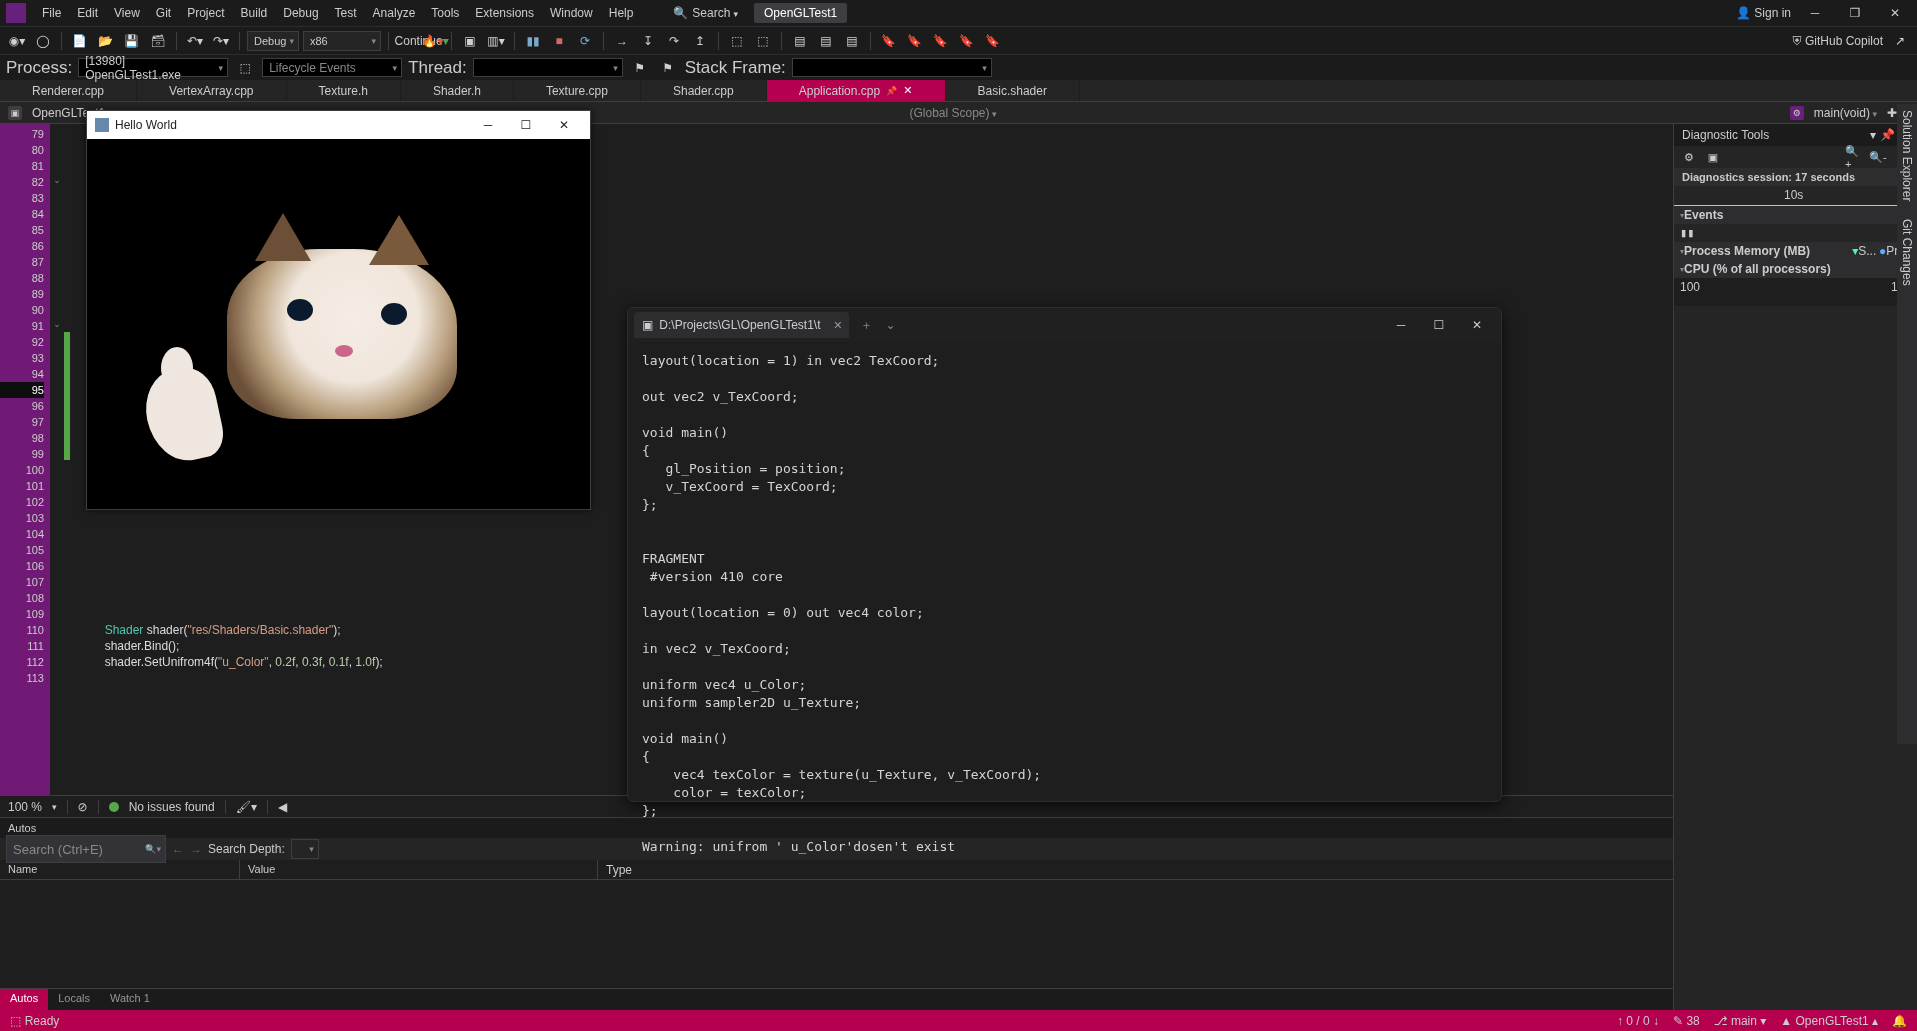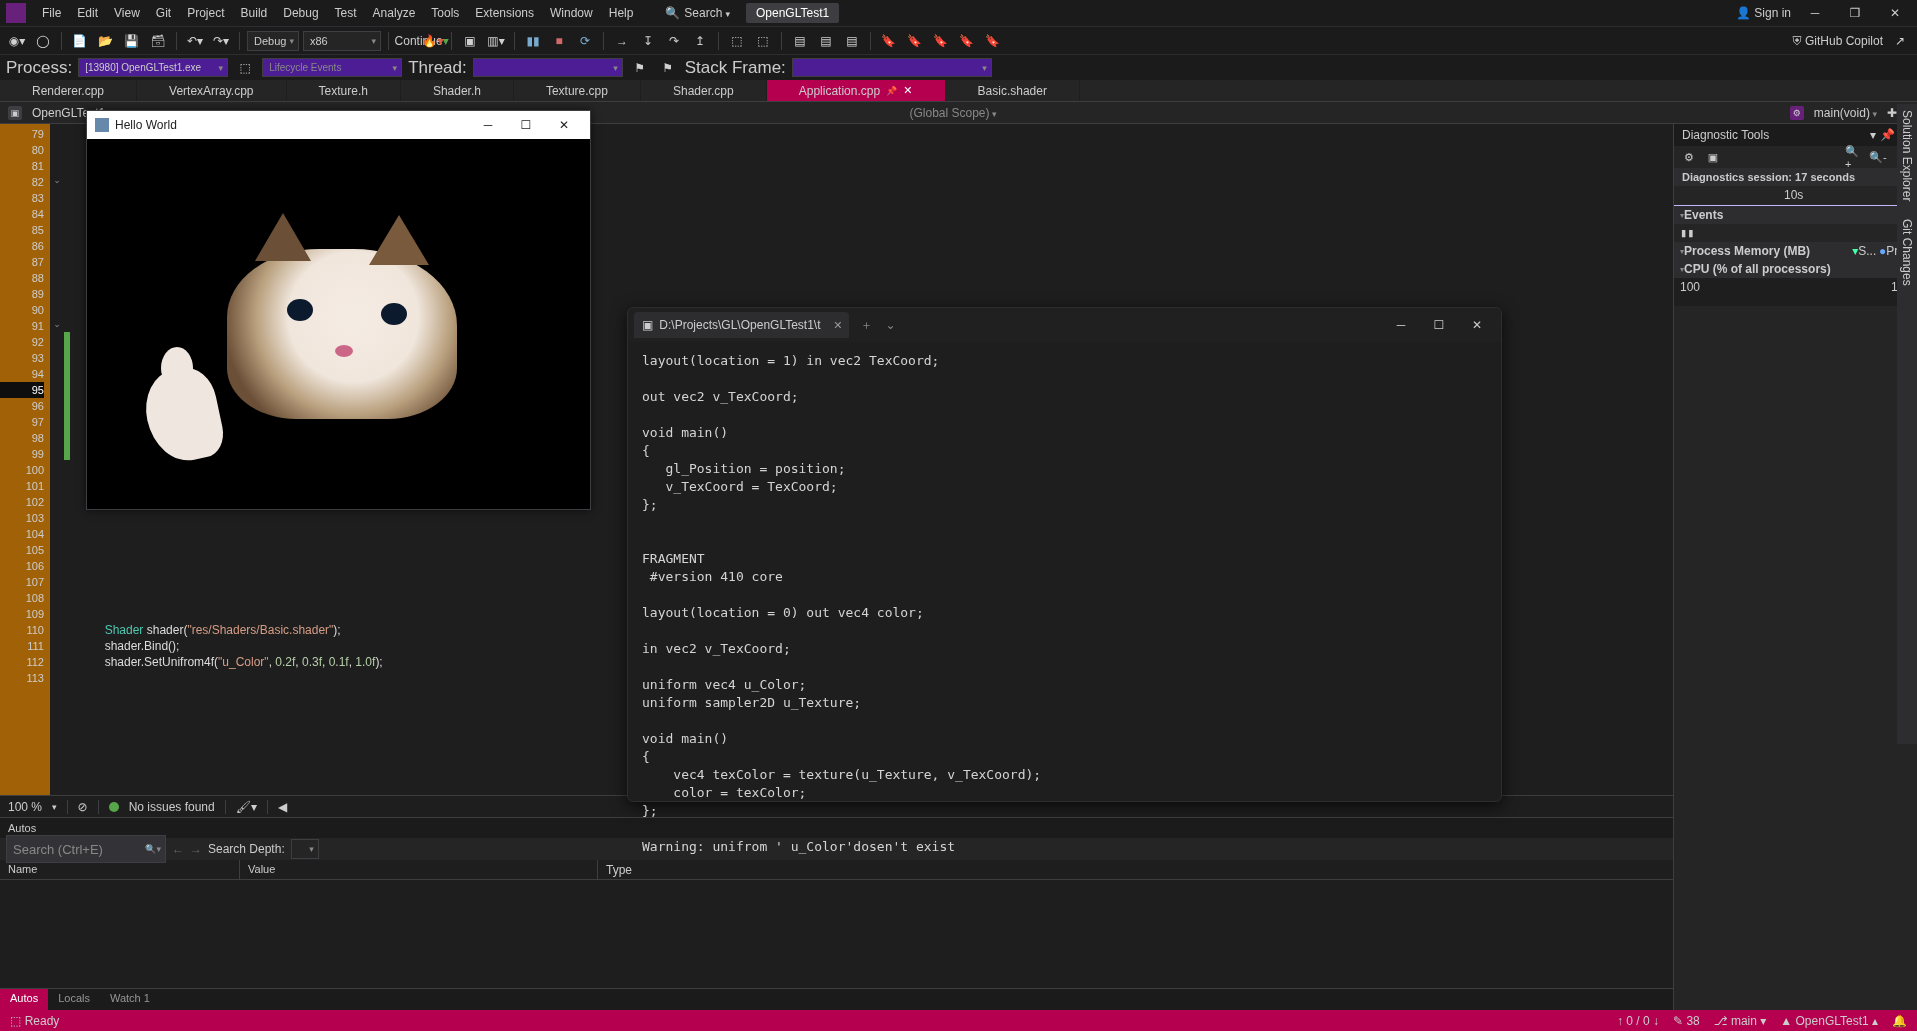--- a/index.html
+++ b/index.html
@@ -1,55 +1,55 @@
 <!DOCTYPE html>
 <html><head>
 <meta charset="utf-8">
 <style>
 * { margin:0; padding:0; box-sizing:border-box; font-family:"Segoe UI",Arial,sans-serif; font-size:12px; color:#ccc; }
 body { background:#1e1e1e; width:1917px; height:1031px; overflow:hidden; position:relative; }
 .menubar { height:26px; background:#1b1b1c; display:flex; align-items:center; padding:0 6px; gap:2px; }
 .logo { width:20px; height:20px; margin-right:6px; background:#68217a; display:inline-block; }
 .menu-item { padding:4px 8px; cursor:default; }
-.search-box { margin-left:16px; padding:2px 6px; color:#999; font-size:11px; }
+.search-box { margin-left:24px; padding:2px 6px; color:#999; font-size:11px; }
 .search-glyph { margin-right:4px; }
 .sol-name { margin-left:8px; padding:3px 10px; background:#3e3e42; color:#fff; border-radius:2px; }
 .mb-right { margin-left:auto; display:flex; align-items:center; gap:8px; }
 .winbtn { width:32px; height:26px; display:flex; align-items:center; justify-content:center; font-size:12px; }
 
 .toolbar { height:28px; background:#1b1b1c; border-top:1px solid #2d2d30; display:flex; align-items:center; padding:0 6px; gap:4px; }
 .tb-btn { width:22px; height:22px; display:flex; align-items:center; justify-content:center; font-size:12px; color:#d0d0d0; }
 .tb-sep { width:1px; height:18px; background:#3e3e42; margin:0 3px; }
 .tb-select { height:20px; background:#252526; border:1px solid #3e3e42; padding:0 18px 0 6px; font-size:11px; position:relative; display:flex; align-items:center; }
 .tb-select::after { content:"▾"; position:absolute; right:4px; font-size:9px; color:#888; }
 .tb-green { color:#57a64a; }
 .tb-right { margin-left:auto; display:flex; align-items:center; gap:6px; }
 
 .toolbar2 { height:26px; background:#1b1b1c; display:flex; align-items:center; padding:0 6px; gap:6px; border-top:1px solid #2d2d30; }
 .tb2-label { font-size:17px; }
-.tb2-field { height:19px; background:#4c1d95; border:1px solid #3e3e42; padding:0 18px 0 6px; font-size:10px; position:relative; display:flex; align-items:center; min-width:140px; }
+.tb2-field { height:19px; background:#000000; border:1px solid #3e3e42; padding:0 18px 0 6px; font-size:12px; position:relative; display:flex; align-items:center; min-width:140px; }
 .tb2-field::after { content:"▾"; position:absolute; right:4px; font-size:9px; color:#888; }
 
 .tabbar { height:22px; background:#252526; display:flex; align-items:stretch; border-bottom:1px solid #3e3e42; }
 .tab { padding:0 32px; display:flex; align-items:center; font-size:11px; color:#969696; border-right:1px solid #1e1e1e; gap:6px;}
 .tab.active { background:#b5004f; color:#fff; }
 .tab .close { font-size:11px; color:#fff;}
 .tab .pin { font-size:9px; color:#fff; }
 
 .crumb { height:22px; background:#252526; display:flex; align-items:center; padding:0 8px; font-size:11px; border-bottom:1px solid #3e3e42; gap:6px;}
 .crumb .seg { padding:0 4px; position:relative; flex:0 0 auto;}
 .crumb .dd::after { content:" ▾"; color:#888; font-size:9px;}
 .crumb .fill { flex:1; }
 .crumb .right { margin-left:auto; display:flex; gap:6px; align-items:center;}
 .crumb-icon { width:14px; height:14px; display:inline-flex; align-items:center; justify-content:center; background:#3e3e42; border-radius:2px; font-size:9px;}
 
 .main-split { display:flex; height:calc(1031px - 26px - 28px - 26px - 22px - 22px - 21px); }
 .editor { flex:1; background:#1e1e1e; display:flex; flex-direction:column; position:relative; }
 .code-area { flex:1; display:flex; overflow:hidden; font-family:Consolas,monospace; font-size:13px; }
-.gutter { width:50px; background:#a16207; text-align:right; padding:2px 6px 2px 0; color:#2b91af; line-height:16px; user-select:none; }
+.gutter { width:50px; background:#701a75; text-align:right; padding:2px 6px 2px 0; color:#2b91af; line-height:16px; user-select:none; }
 .gutter .ln { height:16px; font-size:11px;}
 .gutter .current { background:#0e0e0e; color:#fff;}
 .fold { width:14px; background:#1e1e1e; line-height:16px;}
 .fold .fi { height:16px; display:flex; align-items:center; justify-content:center; color:#888; font-size:9px;}
 .margin { width:6px; background:#1e1e1e;}
 .margin .m { height:16px; }
 .margin .green { background:#57a64a;}
 .code { flex:1; padding:2px 0 2px 8px; white-space:pre; line-height:16px;}
 .code .row { height:16px; }
 .type { color:#4ec9b0; }

